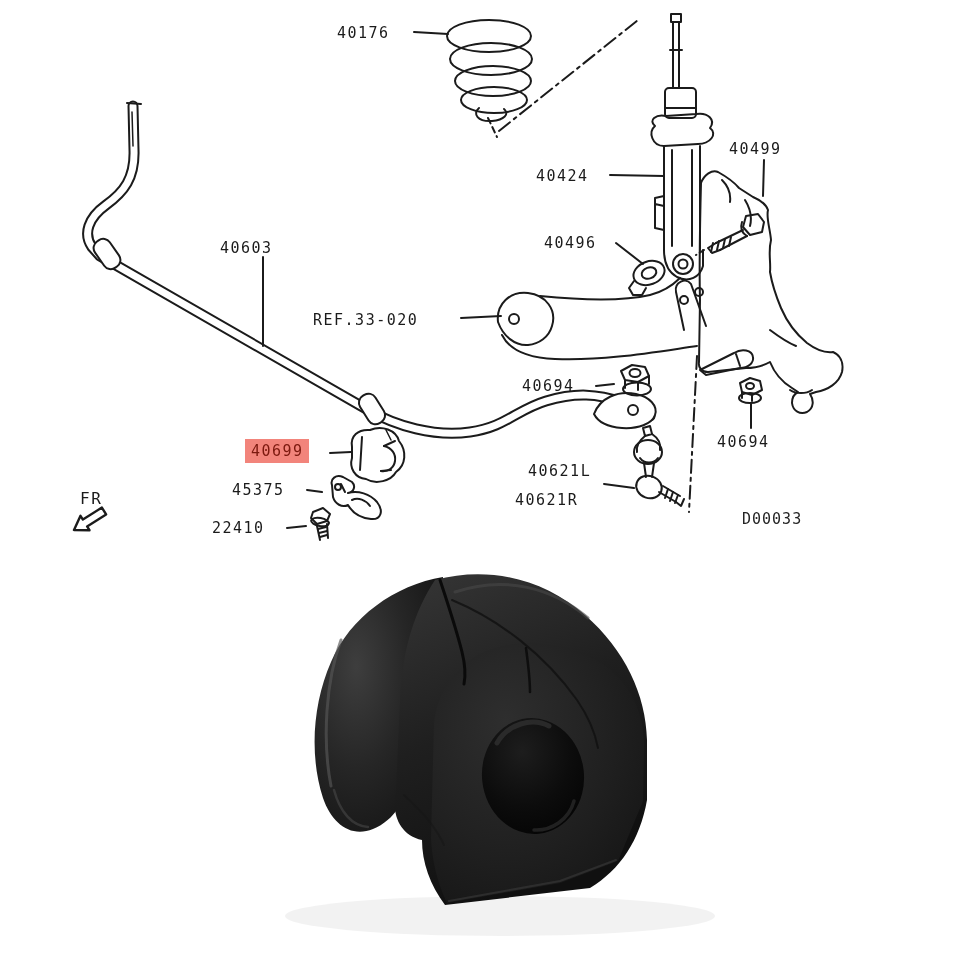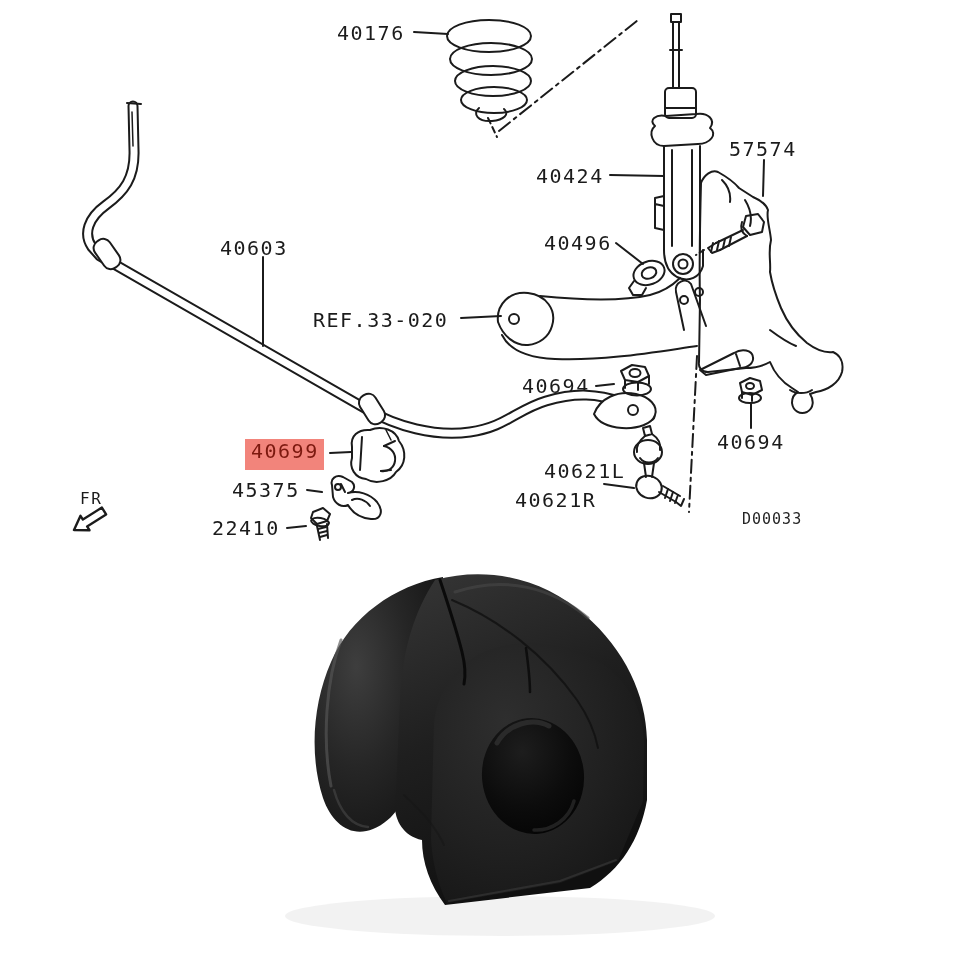--- a/index.html
+++ b/index.html
@@ -4,43 +4,43 @@
 <style>
   :root{
     --hl-bg:#f2847b;
     --hl-text:#7c190f;
     --line:#1b1b1b;
   }
   html,body{margin:0;padding:0;background:#fff;}
   #stage{position:relative;width:960px;height:960px;background:#fff;overflow:hidden;
          font-family:"DejaVu Sans Mono","Liberation Mono",monospace;}
   #art{position:absolute;left:0;top:0;z-index:5;pointer-events:none;}
-  .plabel{position:absolute;z-index:2;font-size:20px;line-height:24px;
+  .plabel{position:absolute;z-index:2;font-size:15px;line-height:24px;
           letter-spacing:1.5px;color:#1b1b1b;white-space:nowrap;}
-  .plabel--hl{background:var(--hl-bg);color:var(--hl-text);padding:1px 5px 8px 6px;line-height:22px;}
+  .plabel--hl{background:var(--hl-bg);color:var(--hl-text);padding:1px 5px 1px 6px;line-height:22px;}
   .plabel--code{font-size:15px;line-height:20px;letter-spacing:1px;color:#242424;}
   .plabel--fr{font-size:16px;}
 </style>
 </head>
 <body>
 
 <div id="stage">
 
   <div class="plabel" style="left:337px;top:21px">40176</div>
   <div class="plabel" style="left:536px;top:164px">40424</div>
-  <div class="plabel" style="left:729px;top:137px">57574</div>
+  <div class="plabel" style="left:729px;top:137px">40499</div>
   <div class="plabel" style="left:544px;top:231px">40496</div>
   <div class="plabel" style="left:313px;top:308px">REF.33-020</div>
   <div class="plabel" style="left:220px;top:236px">40603</div>
   <div class="plabel" style="left:522px;top:374px">40694</div>
   <div class="plabel" style="left:717px;top:430px">40694</div>
   <div class="plabel plabel--hl" style="left:245px;top:439px">40699</div>
   <div class="plabel" style="left:232px;top:478px">45375</div>
   <div class="plabel" style="left:212px;top:516px">22410</div>
-  <div class="plabel" style="left:544px;top:459px">40621L</div>
+  <div class="plabel" style="left:528px;top:459px">40621L</div>
   <div class="plabel" style="left:515px;top:488px">40621R</div>
   <div class="plabel plabel--fr" style="left:80px;top:487px">FR</div>
   <div class="plabel plabel--code" style="left:742px;top:509px">D00033</div>
 
   <svg id="art" width="960" height="960" viewBox="0 0 960 960">
     <defs>
       <radialGradient id="gFlange" cx="32%" cy="35%" r="80%">
         <stop offset="0" stop-color="#3e3e3e"></stop>
           <stop offset="0.5" stop-color="#262626"></stop>
           <stop offset="1" stop-color="#131313"></stop>

